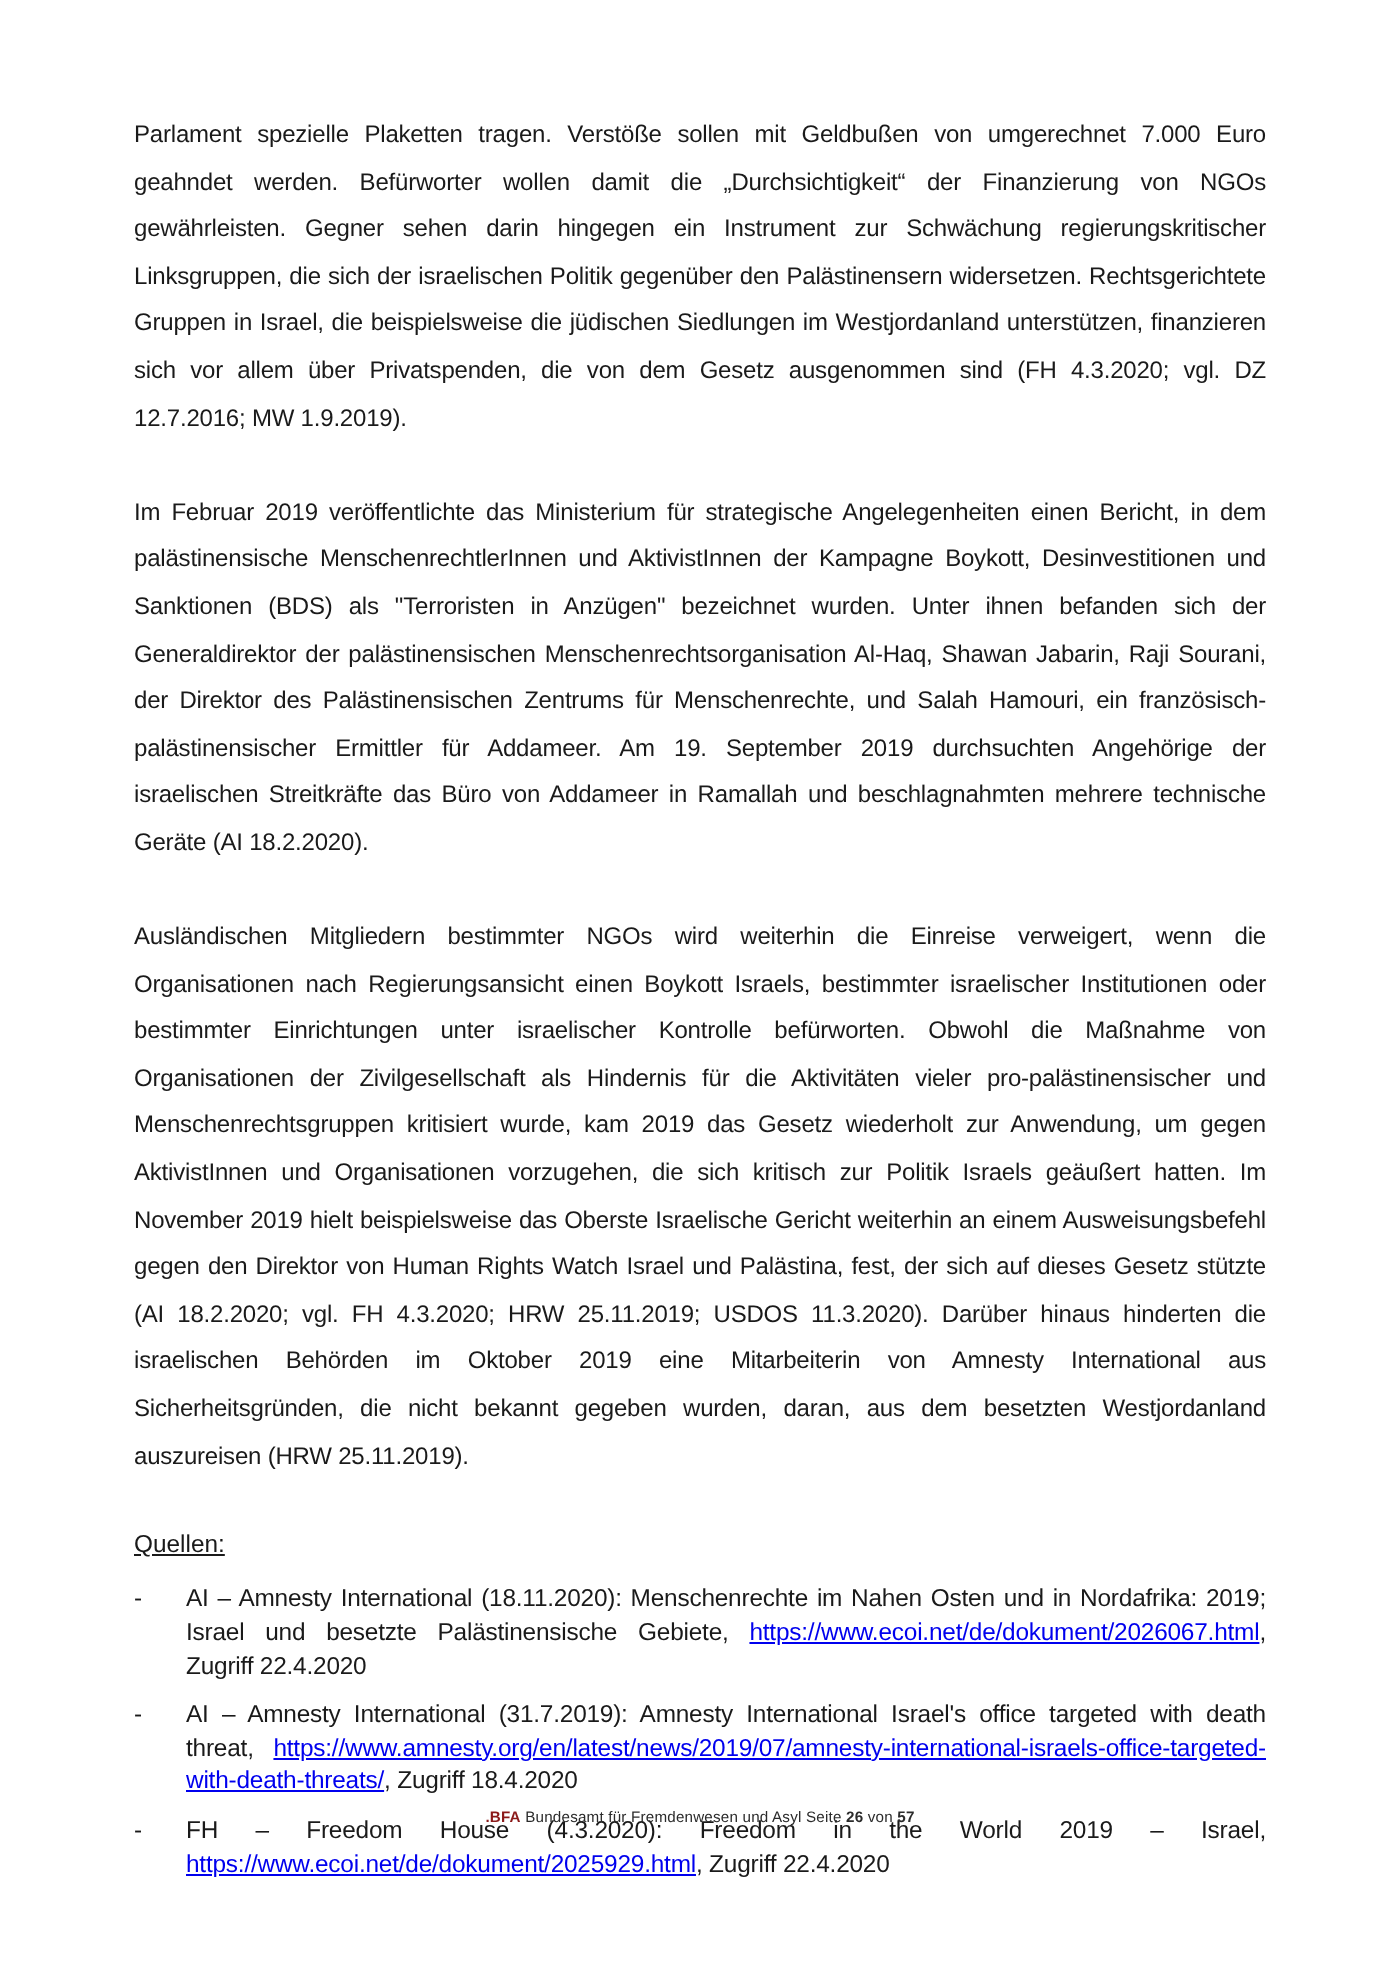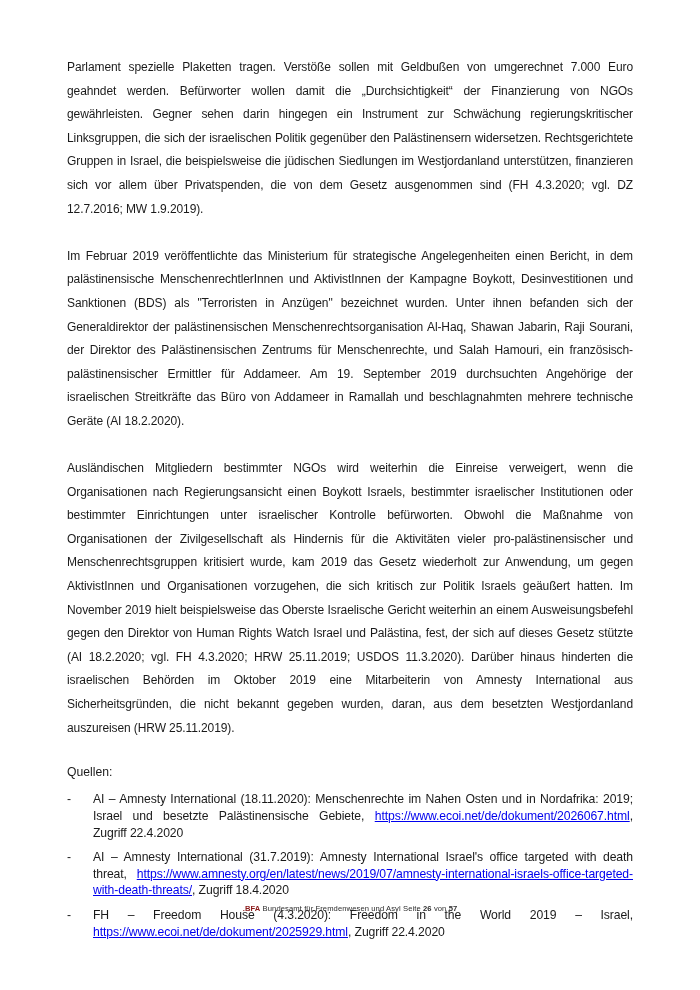--- a/index.html
+++ b/index.html
@@ -24,20 +24,21 @@
   p.body-par{
     font-size:12px;
     line-height:23.6px;
     text-align:justify;
     letter-spacing:-0.1px;
     margin:0 0 23.6px 0;
   }
   .sources-heading{
     font-size:12.2px;
     line-height:16.6px;
+    text-decoration:underline;
     margin:0 0 11px 0;
     font-weight:normal;
   }
   ul.sources{
     list-style:none;
     margin:0;padding:0;
   }
   ul.sources li{
     display:flex;
     font-size:12.2px;

